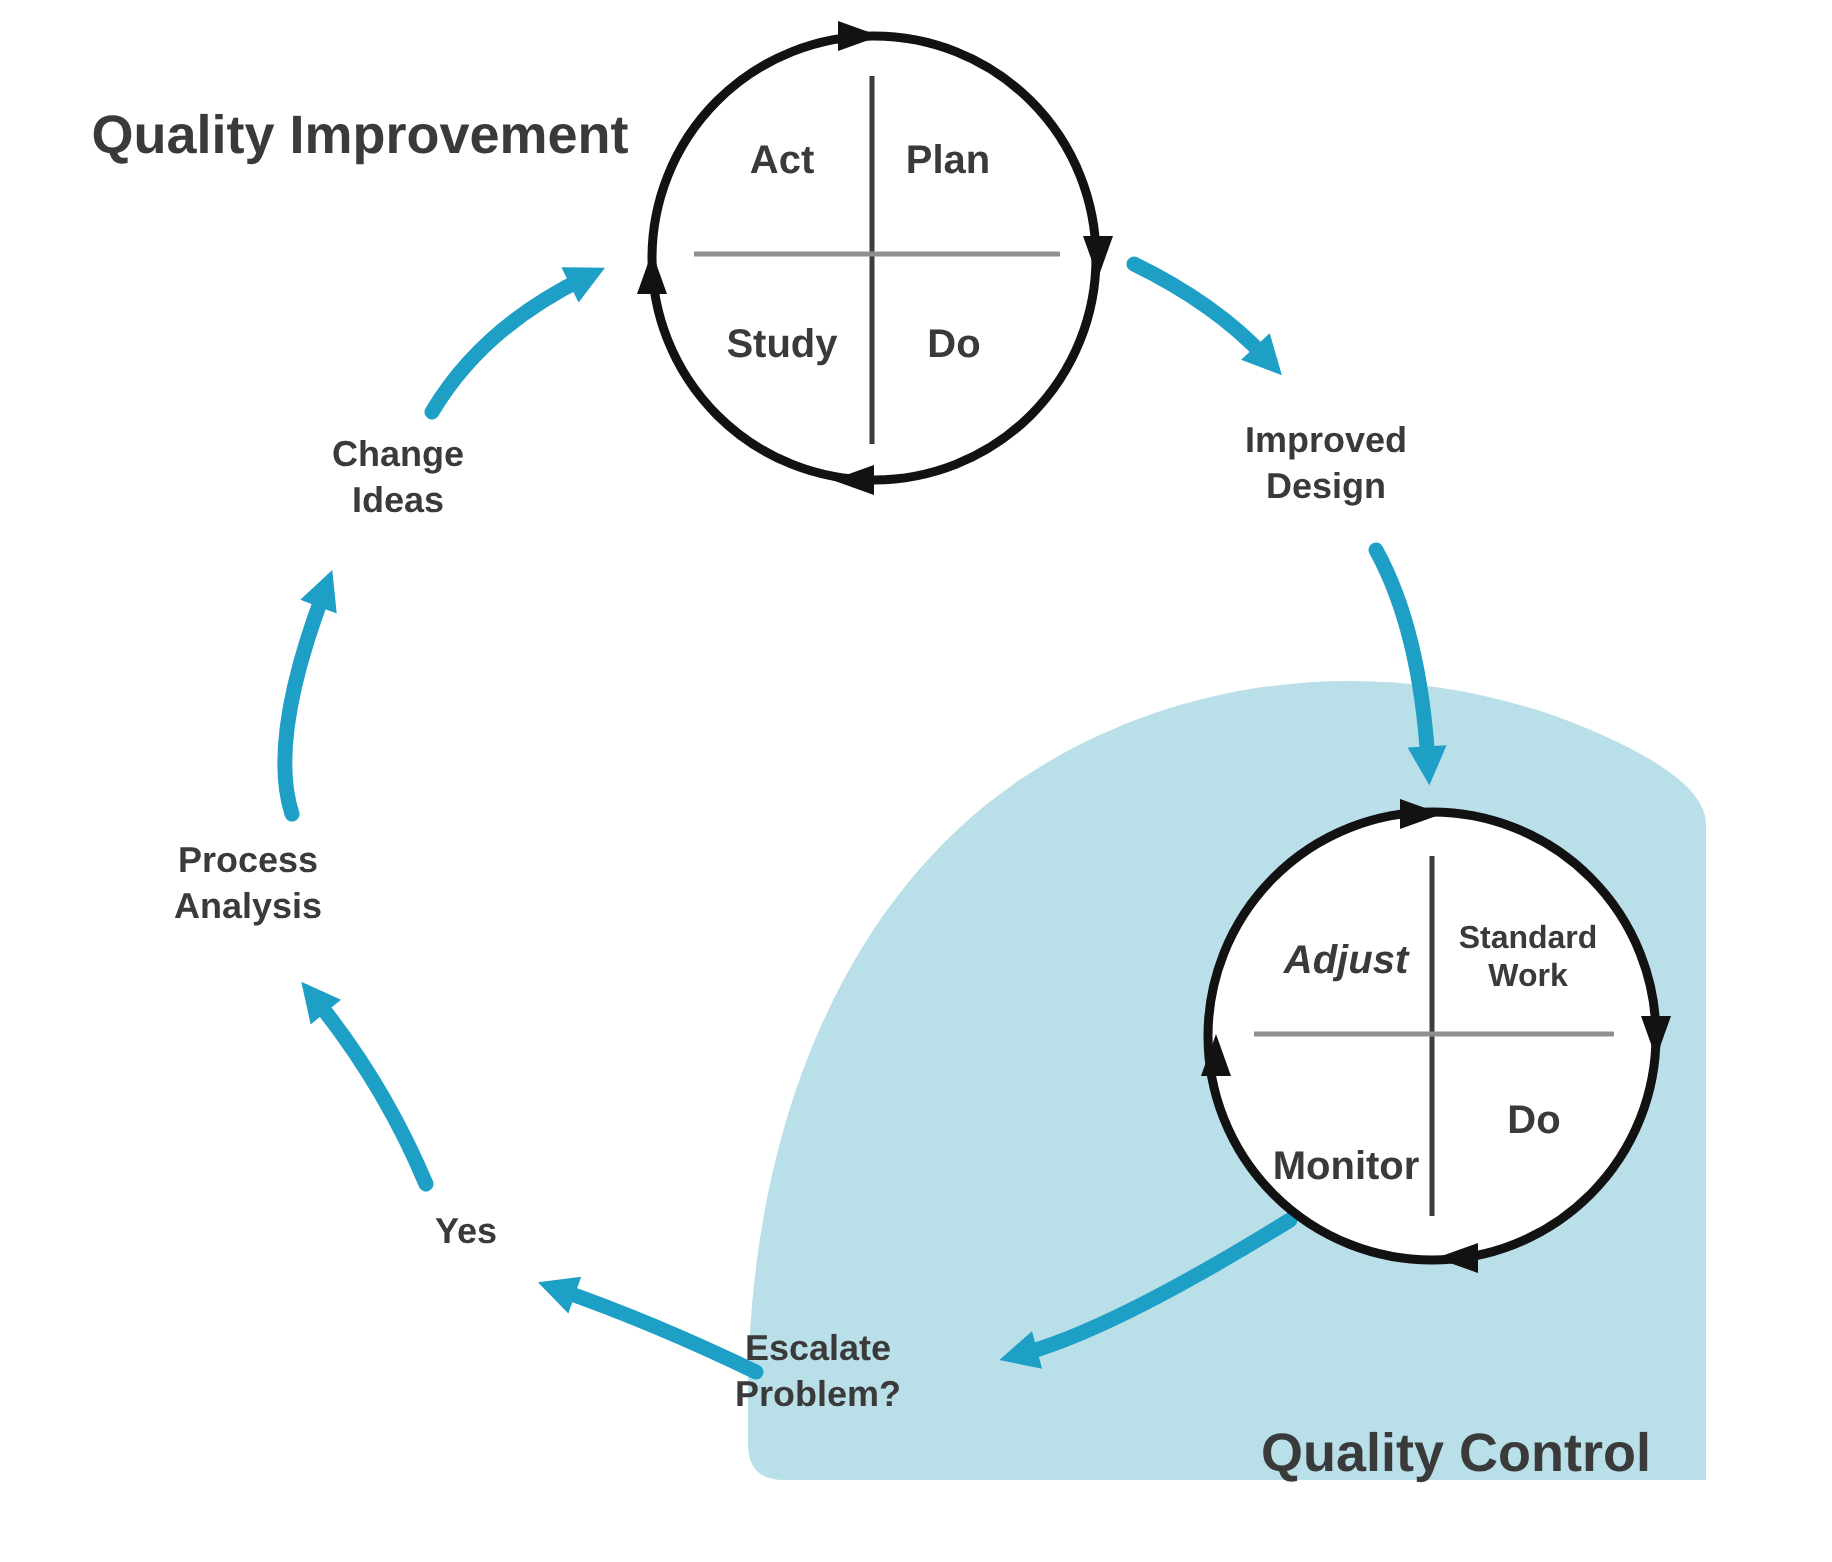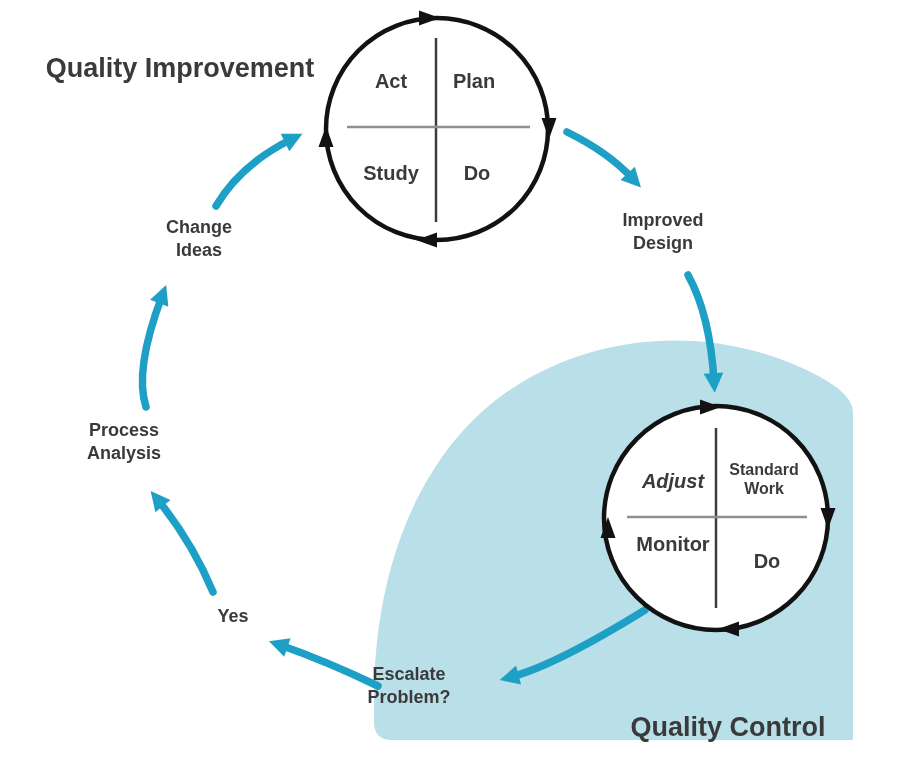--- a/index.html
+++ b/index.html
@@ -110,21 +110,21 @@
   <div class="label quad" style="left:391px;top:81px;">Act</div>
   <div class="label quad" style="left:474px;top:81px;">Plan</div>
   <div class="label quad" style="left:391px;top:173px;">Study</div>
   <div class="label quad" style="left:477px;top:173px;">Do</div>
 
   <div class="label quad" style="left:673px;top:481px;font-style:italic;">Adjust</div>
   <div class="label quad small" style="left:764px;top:479px;">
     <span class="line">Standard</span>
     <span class="line">Work</span>
   </div>
-  <div class="label quad" style="left:673px;top:544px;">Monitor</div>
+  <div class="label quad" style="left:673px;top:584px;">Monitor</div>
   <div class="label quad" style="left:767px;top:561px;">Do</div>
 
   <div class="label node" style="left:663px;top:232px;">
     <span class="line">Improved</span>
     <span class="line">Design</span>
   </div>
   <div class="label node" style="left:409px;top:686px;">
     <span class="line">Escalate</span>
     <span class="line">Problem?</span>
   </div>

